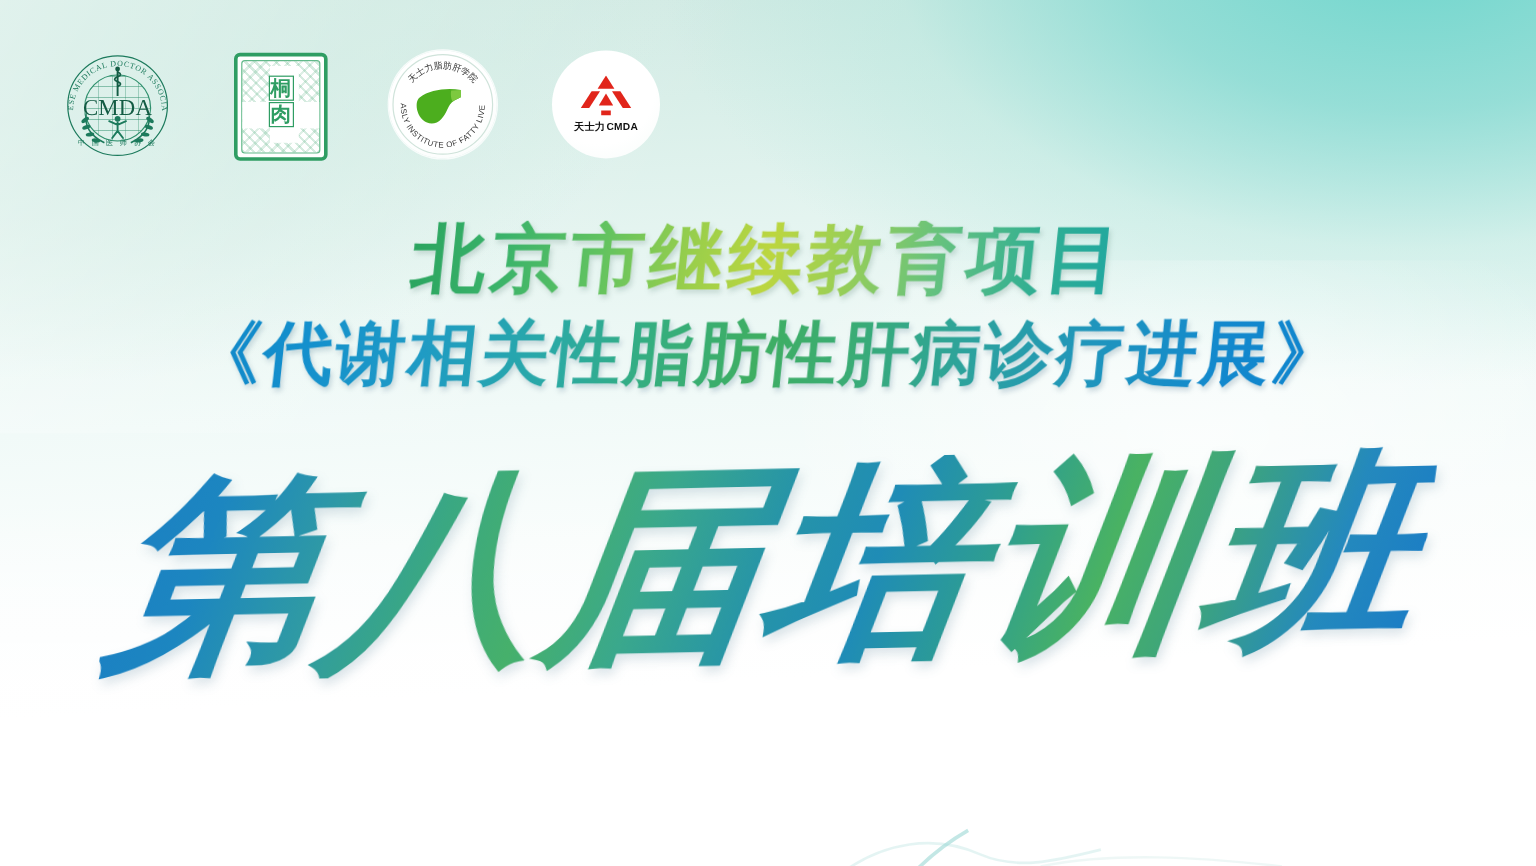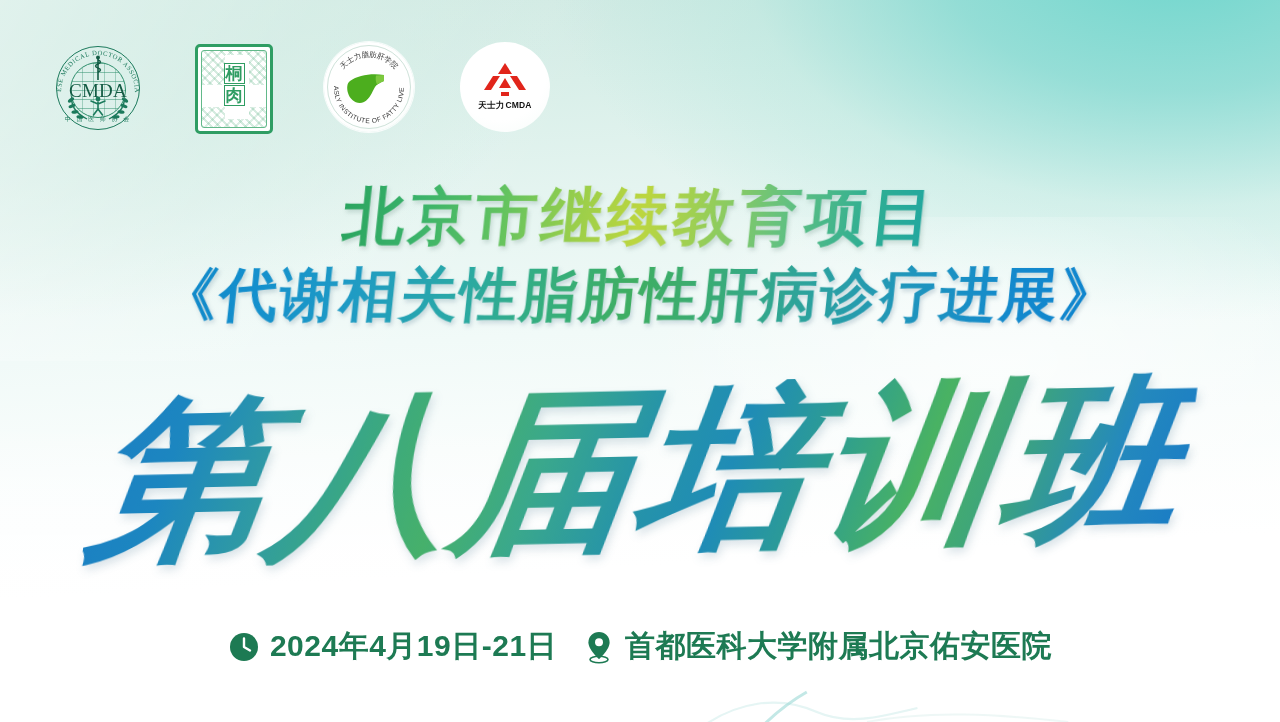--- a/index.html
+++ b/index.html
@@ -307,40 +307,20 @@
 
   <div class="headline">
     <div class="line1">北京市继续教育项目</div>
     <div class="line2">《代谢相关性脂肪性肝病诊疗进展》</div>
   </div>
 
   <div class="calligraphy">
     <div class="calli-text">第八届培训班</div>
   </div>
 
-  <div class="footer">
-
-    <div class="info-item">
-      <svg class="icon-clock" width="32" height="32" viewBox="0 0 32 32">
-        <circle cx="16" cy="16" r="14" fill="#1d7a53"></circle>
-        <path d="M16 7.5 L16 16 L22 19.5" stroke="#ffffff" stroke-width="2.4" fill="none" stroke-linecap="round" stroke-linejoin="round"></path>
-      </svg>
-      <span class="info-text">2024年4月19日-21日</span>
-    </div>
-
-    <div class="info-item">
-      <svg class="icon-pin" width="32" height="34" viewBox="0 0 32 34">
-        <ellipse cx="16" cy="29.5" rx="9" ry="3.2" fill="none" stroke="#1d7a53" stroke-width="1.6"></ellipse>
-        <path d="M16 2 C10 2, 5.4 6.6, 5.4 12.4 C5.4 19.6, 16 29, 16 29 C16 29, 26.6 19.6, 26.6 12.4 C26.6 6.6, 22 2, 16 2 Z" fill="#1d7a53"></path>
-        <circle cx="16" cy="12.2" r="4" fill="#ffffff"></circle>
-      </svg>
-      <span class="info-text">首都医科大学附属北京佑安医院</span>
-    </div>
-
-  </div>
 
   <svg class="watermark" viewBox="0 0 560 56" preserveAspectRatio="none">
     <path d="M40 54 C70 34, 110 24, 150 42 C180 55, 210 48, 250 38" fill="none" stroke="#9fd9d6" stroke-width="2.2" opacity="0.55"></path>
     <path d="M96 56 C112 40, 126 30, 140 22" fill="none" stroke="#38b3ac" stroke-width="3" opacity="0.6"></path>
     <path d="M200 52 C260 40, 330 44, 400 52" fill="none" stroke="#cfe9e6" stroke-width="2" opacity="0.7"></path>
   </svg>
 
 </div>
 
 </body></html>

